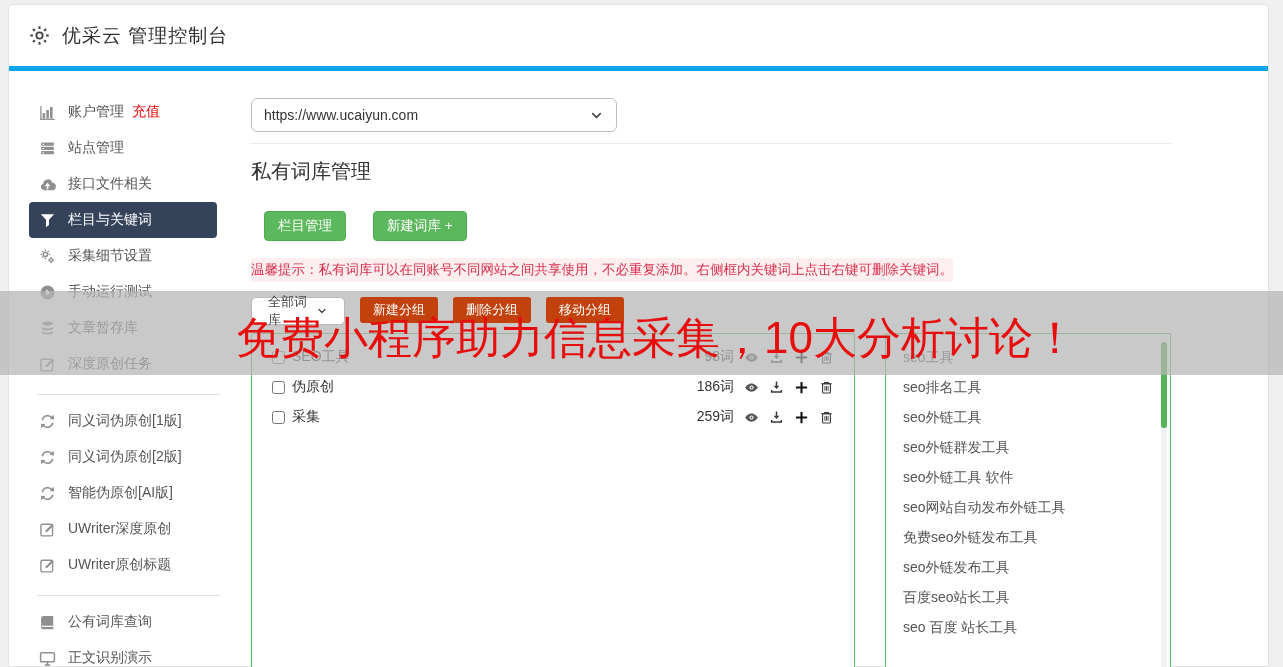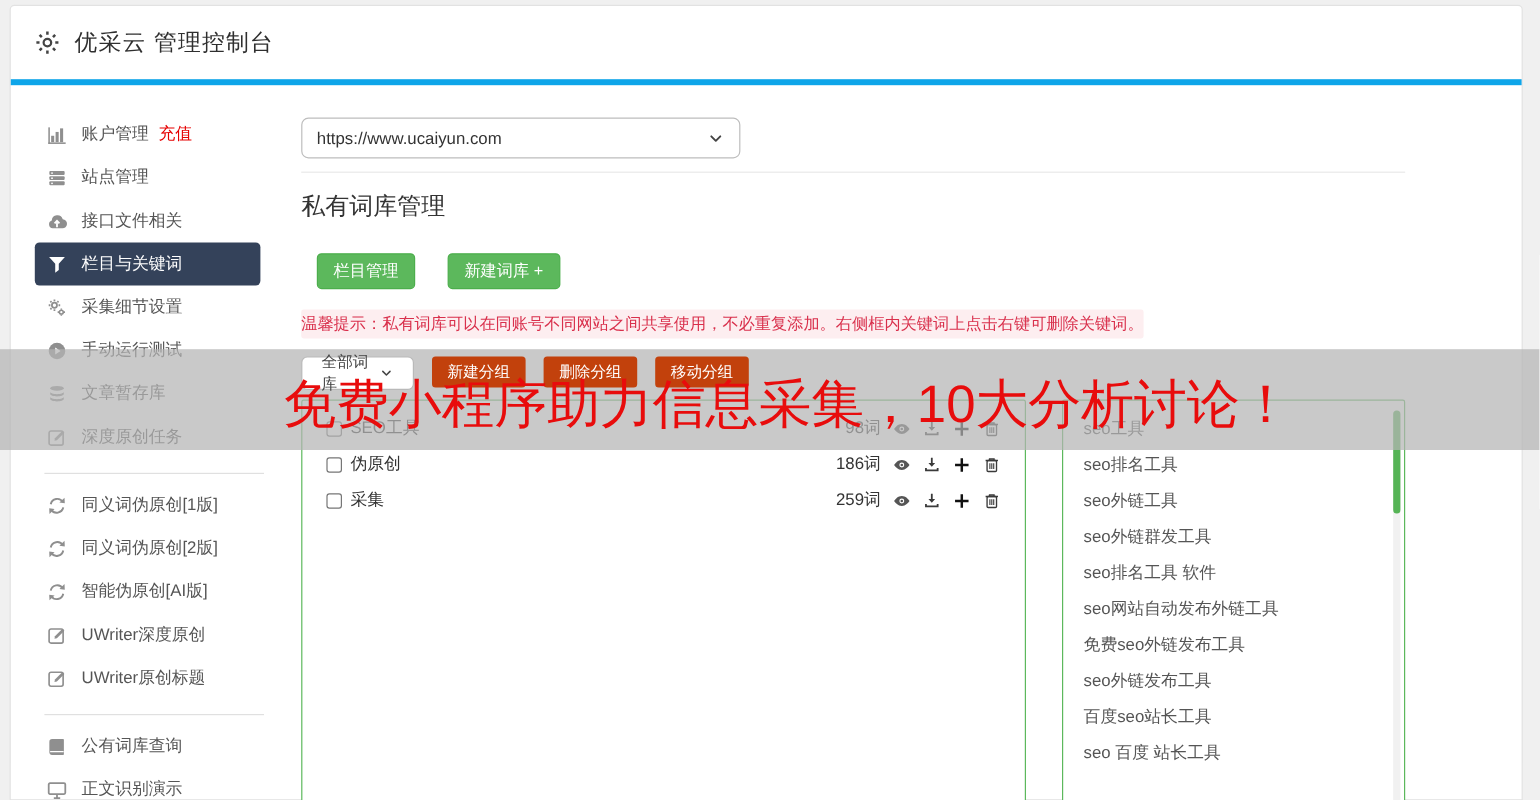--- a/index.html
+++ b/index.html
@@ -407,21 +407,21 @@
               </svg>
             </span>
         </div>
 
       </div>
       <div class="gbox box-right">
         <div class="kitem">seo工具</div>
         <div class="kitem">seo排名工具</div>
         <div class="kitem">seo外链工具</div>
         <div class="kitem">seo外链群发工具</div>
-        <div class="kitem">seo排名工具 软件</div>
+        <div class="kitem">seo外链工具 软件</div>
         <div class="kitem">seo网站自动发布外链工具</div>
         <div class="kitem">免费seo外链发布工具</div>
         <div class="kitem">seo外链发布工具</div>
         <div class="kitem">百度seo站长工具</div>
         <div class="kitem">seo 百度 站长工具</div>
         <div class="vscroll">
           <div class="vthumb"></div>
         </div>
       </div>
     </div>

